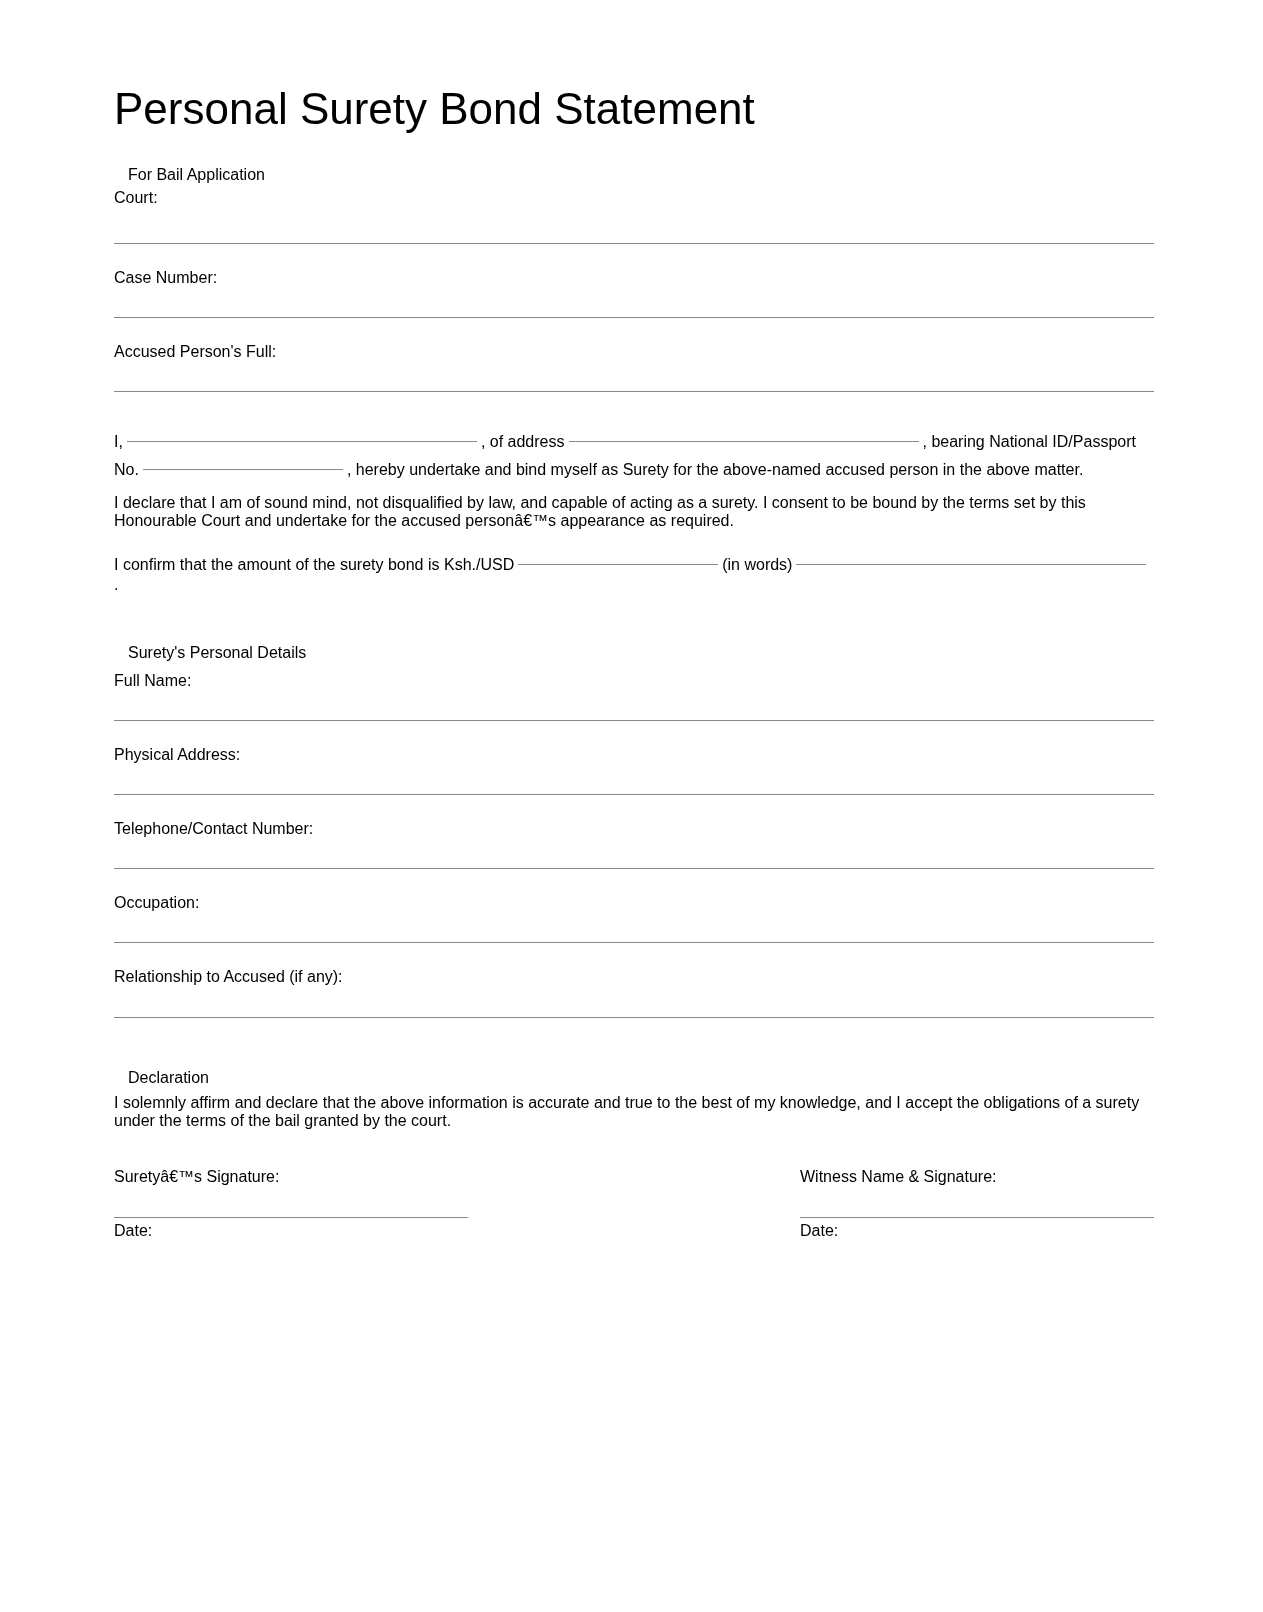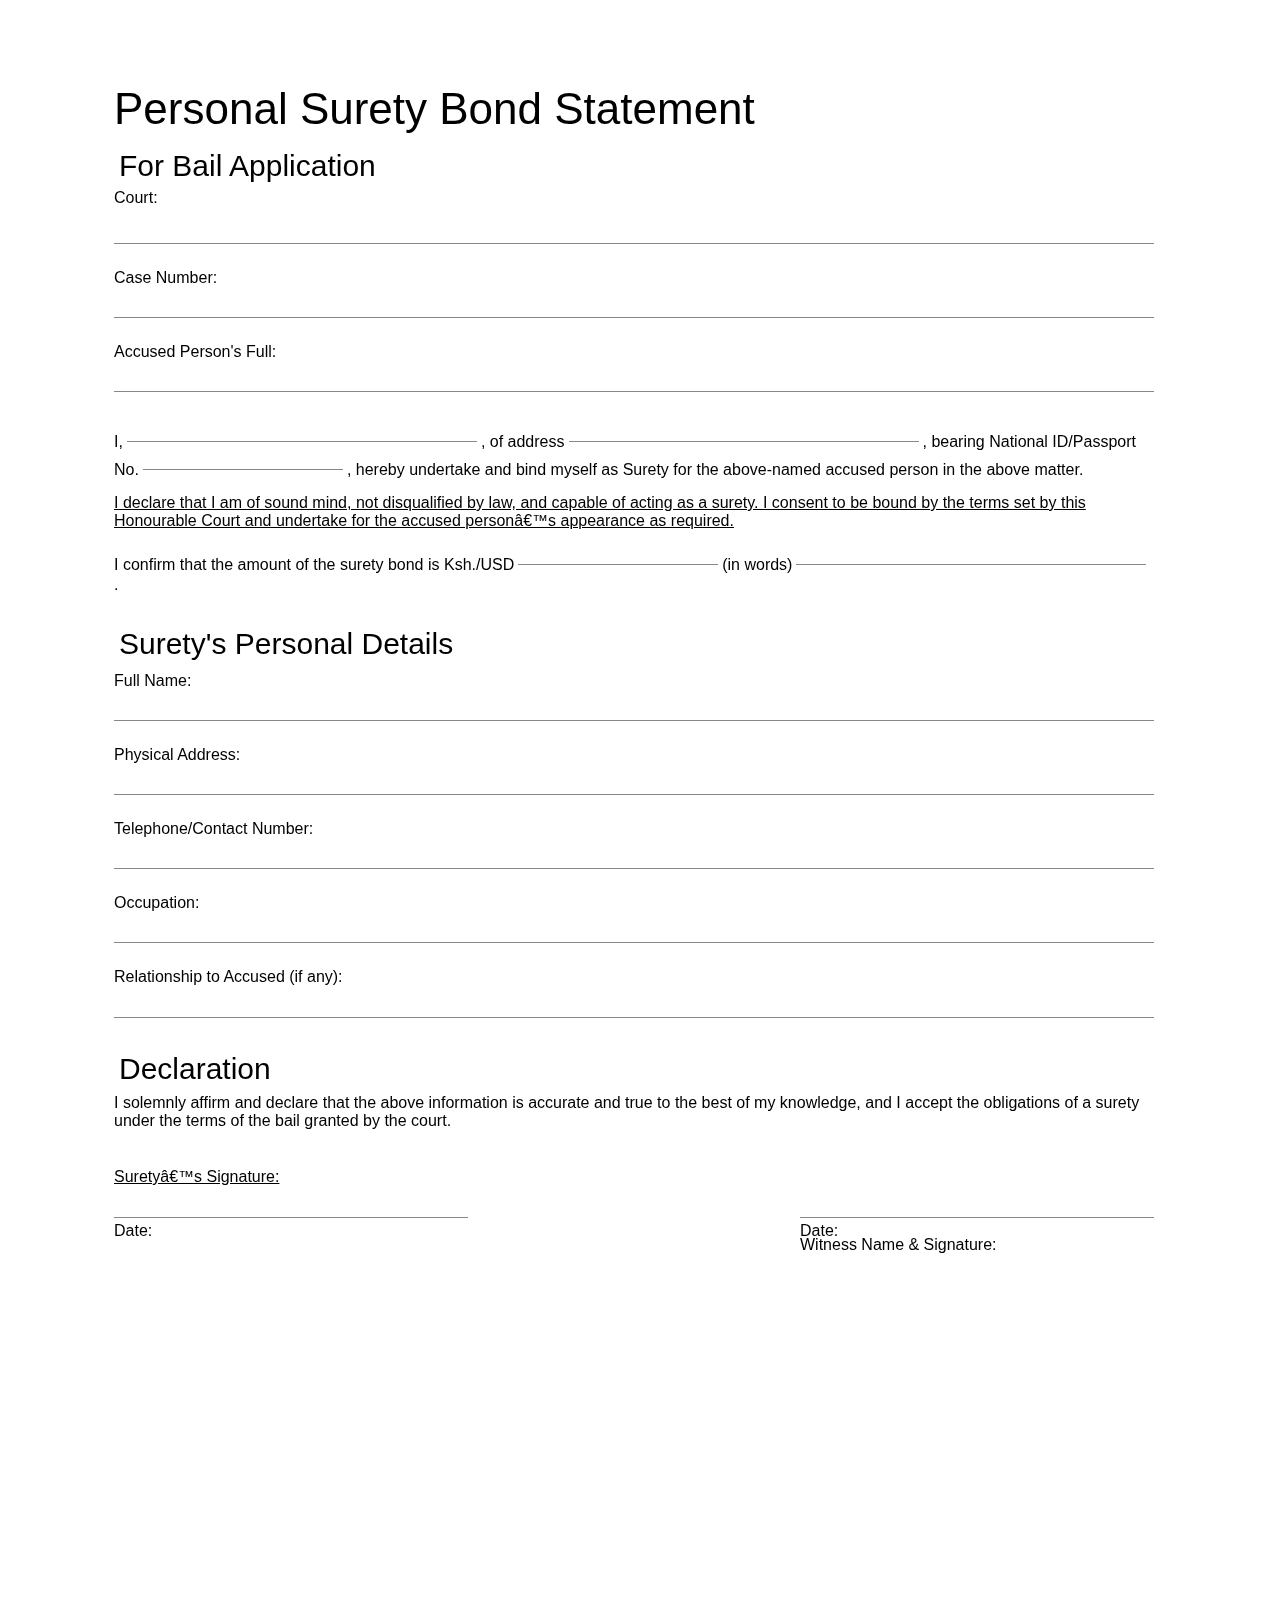--- a/index.html
+++ b/index.html
@@ -27,22 +27,22 @@
       top: 89px;
       margin: 0;
       font-size: 44px;
       font-weight: normal;
       line-height: 40px;
       white-space: nowrap;
     }
     h2 {
       position: absolute;
       left: 0;
-      margin: 5px;
-      font-size: 30px;
+      margin: 14px;
+      font-size: 16px;
       font-weight: normal;
       line-height: 30px;
       white-space: nowrap;
     }
     .label {
       position: absolute;
       left: 0;
       font-size: 16px;
       line-height: 20px;
       white-space: nowrap;
@@ -103,21 +103,21 @@
   <div class="label" style="top:342px;">Accused Person's Full:</div>
   <div class="rule" style="top:391px;"></div>
 
   <div class="text" style="top:433px;">
     <span>I,</span><span class="blank long"></span><span>, of address</span><span class="blank long"></span><span>, bearing National ID/Passport</span>
   </div>
   <div class="text" style="top:461px;">
     <span>No.</span><span class="blank short"></span><span>, hereby undertake and bind myself as Surety for the above-named accused person in the above matter.</span>
   </div>
 
-  <div class="para" style="top:494px;text-decoration:underline;">I declare that I am of sound mind, not disqualified by law, and capable of acting as a surety. I consent to be bound by the terms set by this Honourable Court and undertake for the accused personâ€™s appearance as required.</div>
+  <div class="para" style="top:494px;">I declare that I am of sound mind, not disqualified by law, and capable of acting as a surety. I consent to be bound by the terms set by this Honourable Court and undertake for the accused personâ€™s appearance as required.</div>
 
   <div class="text" style="top:556px;">
     <span>I confirm that the amount of the surety bond is Ksh./USD</span><span class="blank short"></span><span>(in words)</span><span class="blank words"></span>
   </div>
   <div class="text" style="top:576px;">.</div>
 
   <h2 style="top:624px;">Surety's Personal Details</h2>
 
   <div class="label" style="top:671px;">Full Name:</div>
   <div class="rule" style="top:720px;"></div>
@@ -130,21 +130,21 @@
 
   <div class="label" style="top:893px;">Occupation:</div>
   <div class="rule" style="top:942px;"></div>
 
   <div class="label" style="top:967px;">Relationship to Accused (if any):</div>
   <div class="rule" style="top:1017px;"></div>
 
   <h2 style="top:1049px;">Declaration</h2>
   <div class="para" style="top:1094px;">I solemnly affirm and declare that the above information is accurate and true to the best of my knowledge, and I accept the obligations of a surety under the terms of the bail granted by the court.</div>
 
-  <div class="label" style="top:1167px;text-decoration:underline;">Suretyâ€™s Signature:</div>
+  <div class="label" style="top:1167px;">Suretyâ€™s Signature:</div>
   <div class="sig-line" style="top:1217px; left:0; width:354px;"></div>
   <div class="label" style="top:1221px;">Date:</div>
 
-  <div class="label" style="top:1235px; left:686px;">Witness Name &amp; Signature:</div>
+  <div class="label" style="top:1167px; left:686px;">Witness Name &amp; Signature:</div>
   <div class="sig-line" style="top:1217px; left:686px; width:354px;"></div>
   <div class="label" style="top:1221px; left:686px;">Date:</div>
 
 </div>
 
 </body></html>

